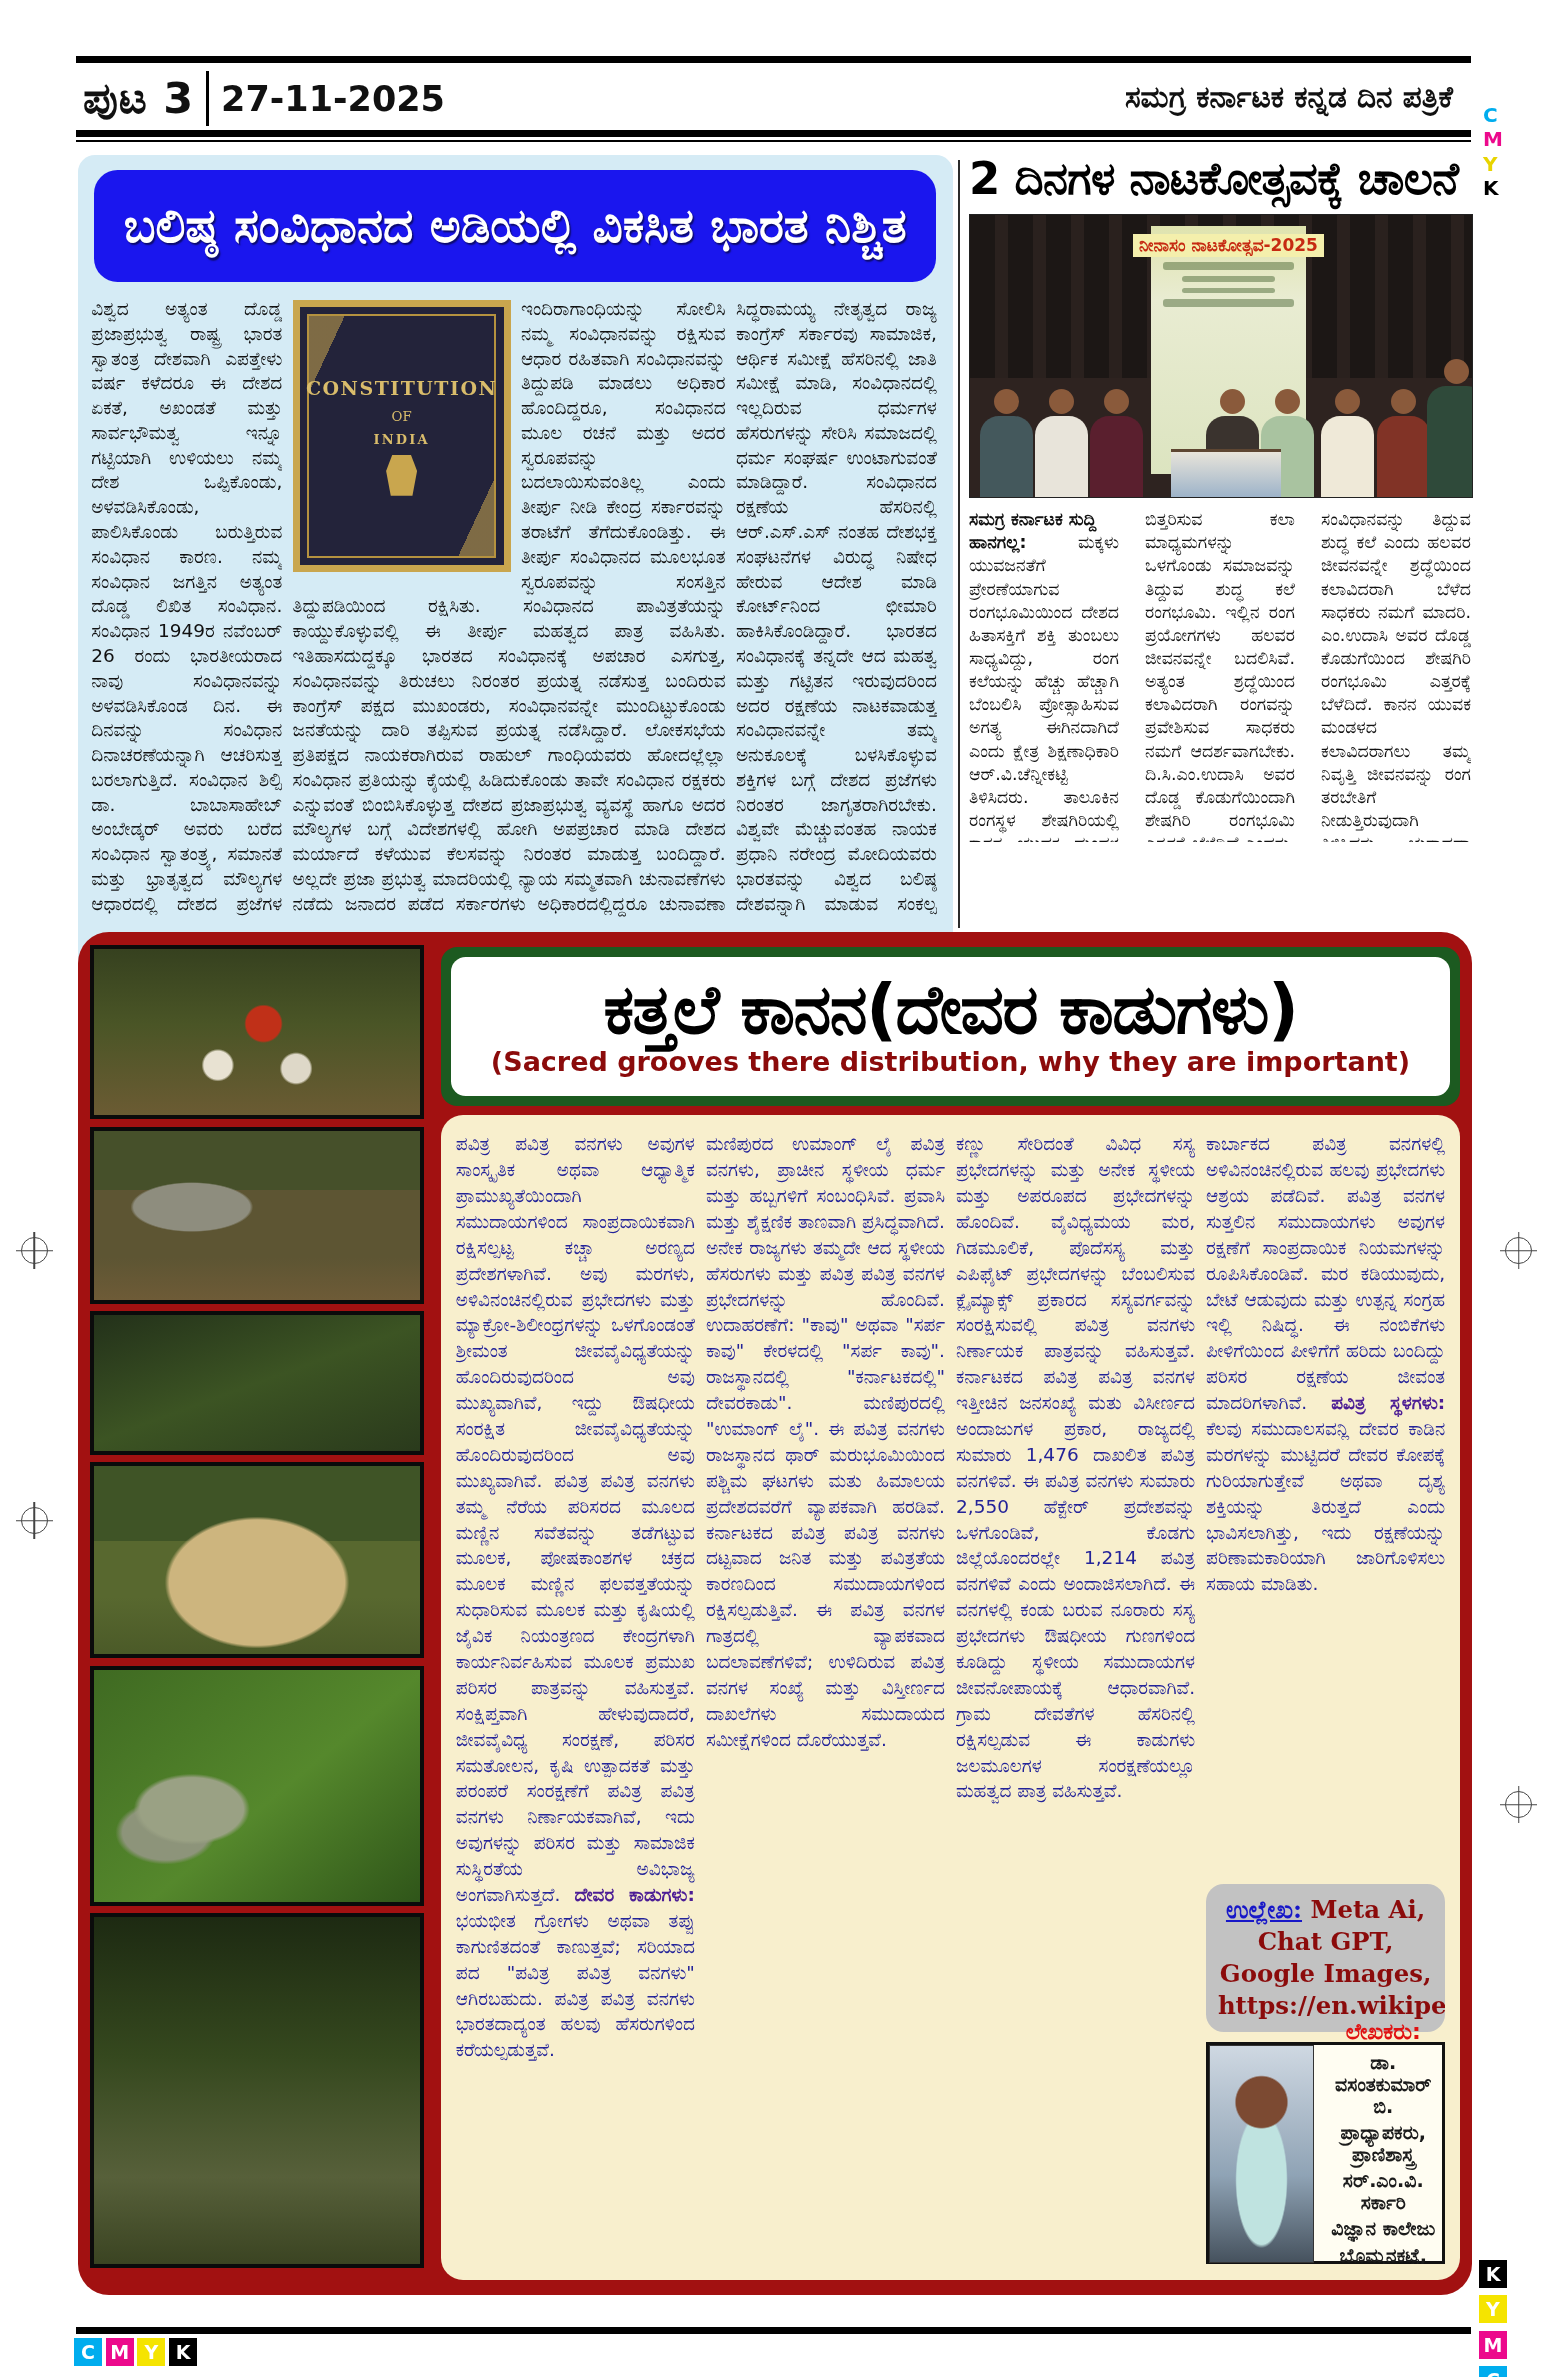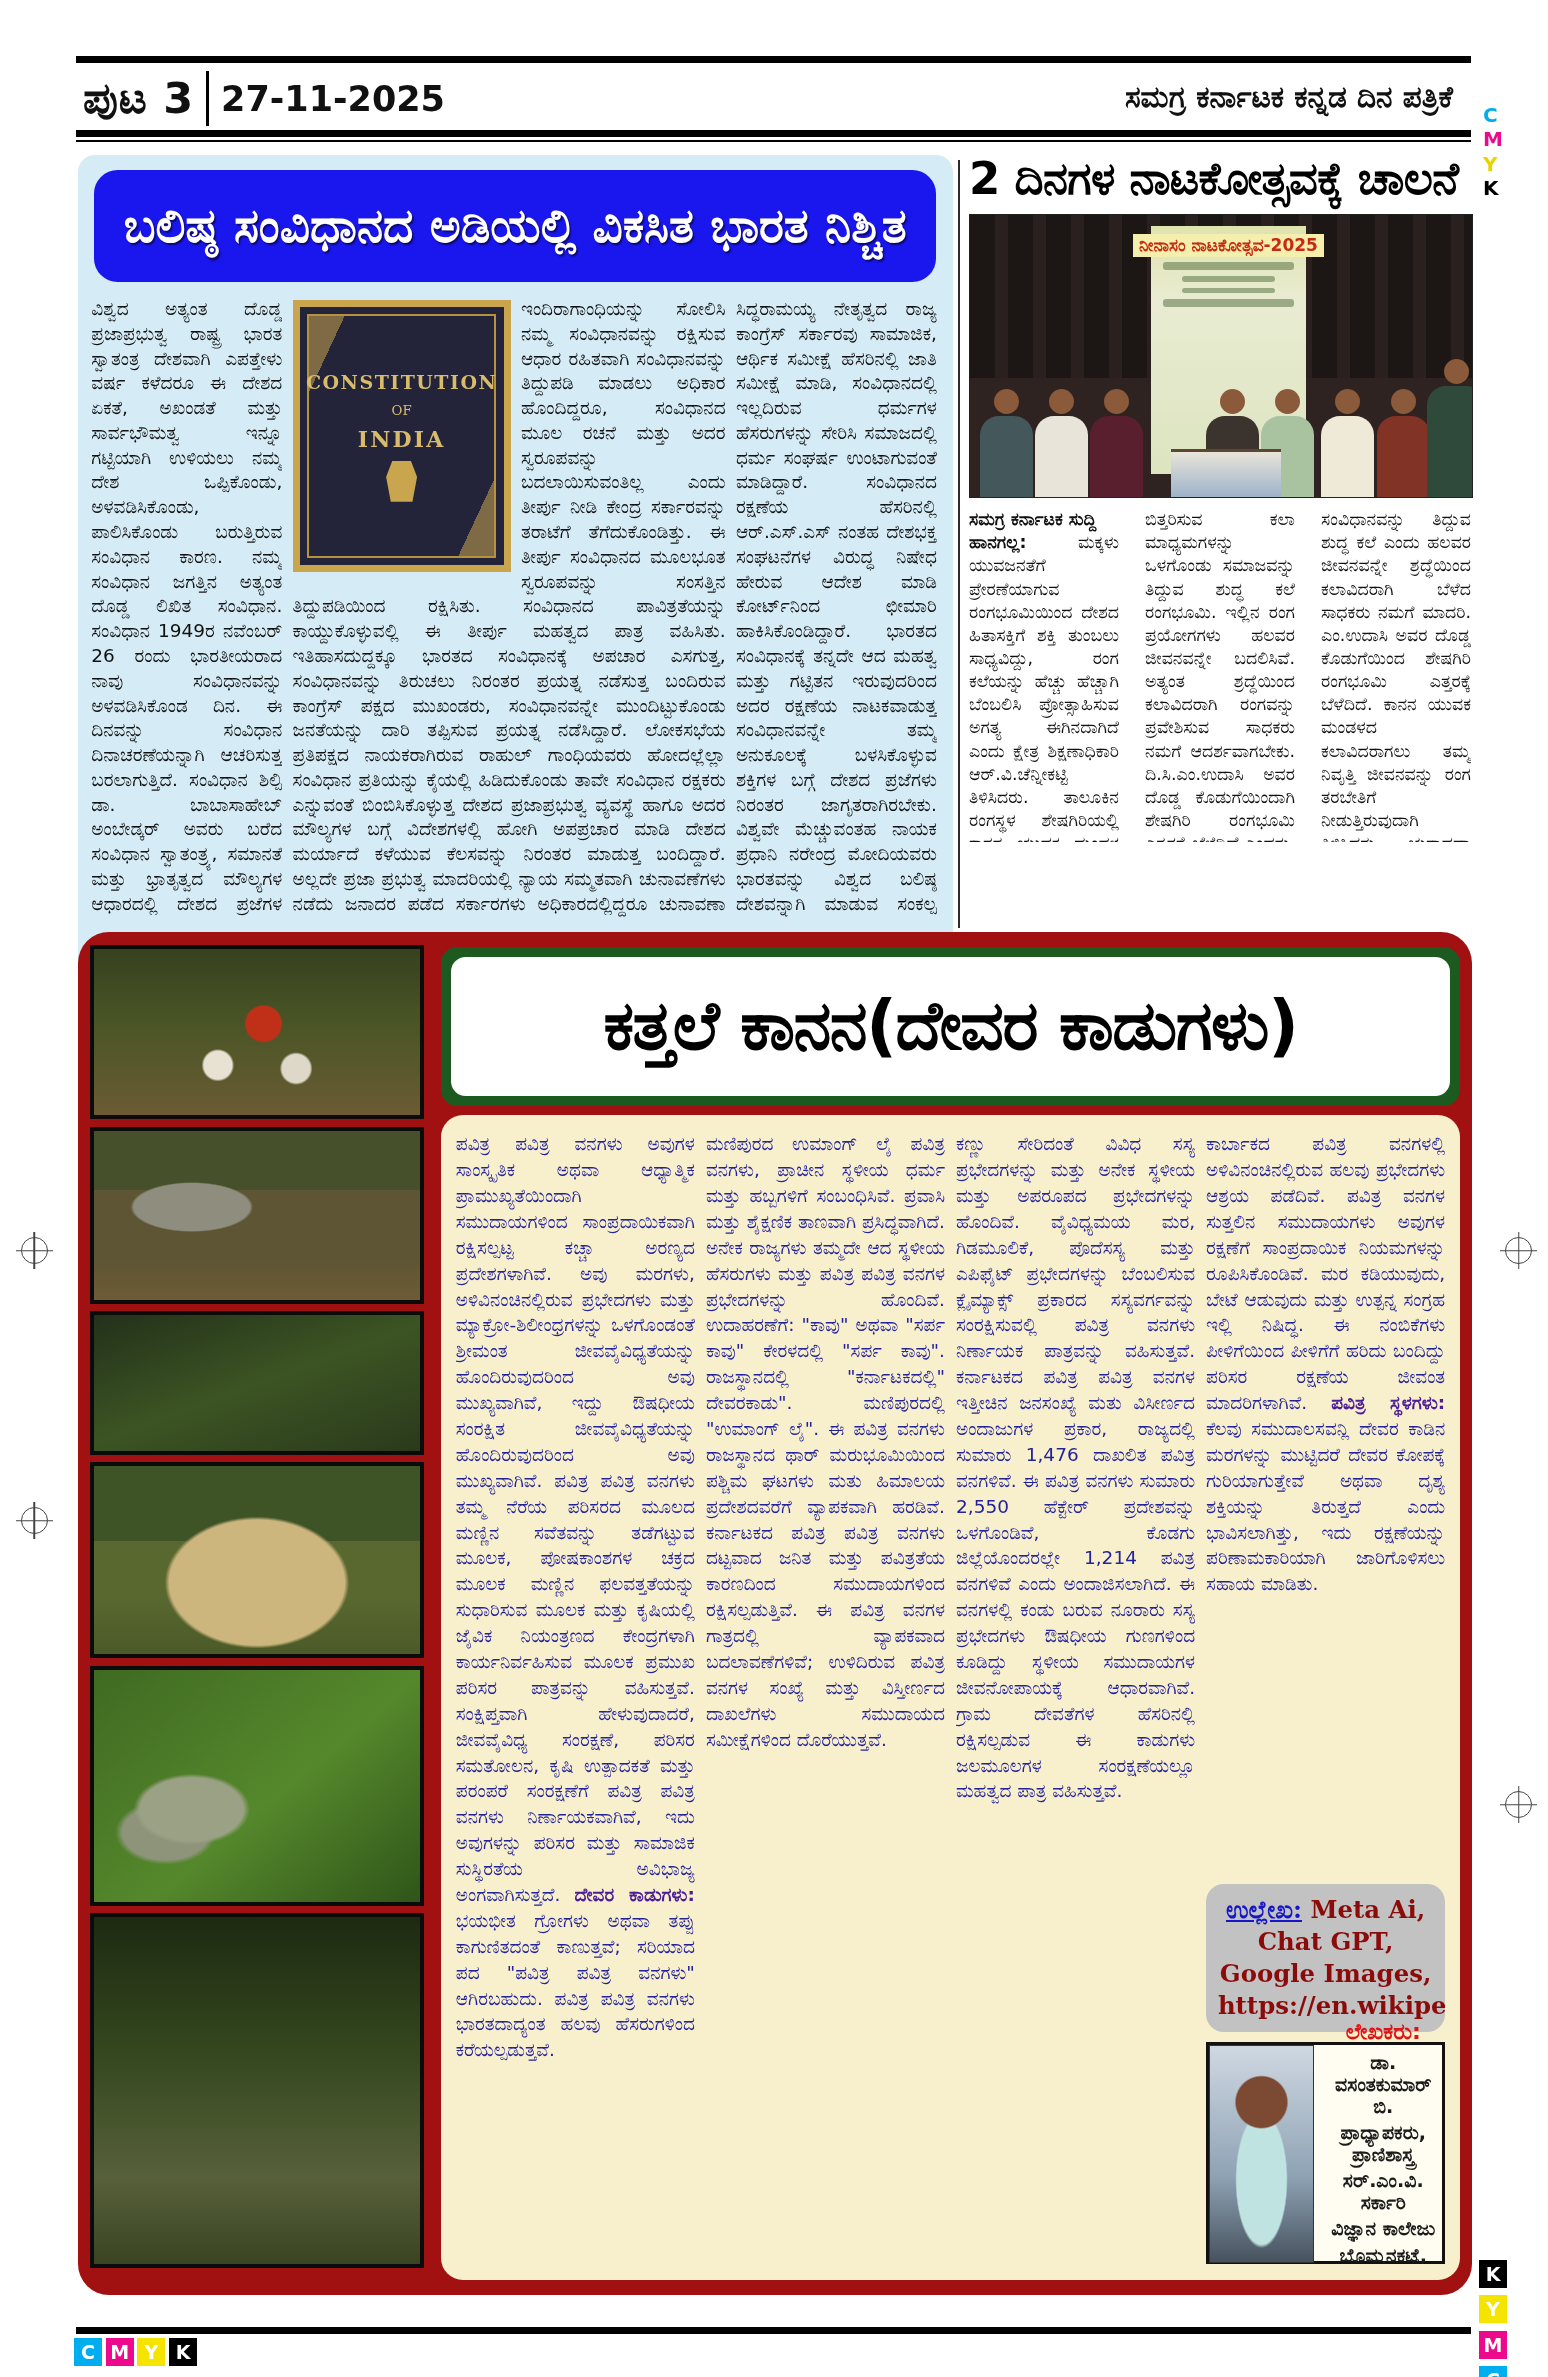--- a/index.html
+++ b/index.html
@@ -37,21 +37,21 @@
   .art1-c3{width:201px;display:flex;flex-direction:column;}
   .book{float:left;width:218px;height:272px;margin:3px 10.3px 5.9px 0;background:#23233a;
         border:7.4px solid #c9a64e;box-sizing:border-box;position:relative;}
   .book-inner{position:absolute;inset:7.4px;border:2.2px solid #b5923f;display:flex;flex-direction:column;
               align-items:center;justify-content:center;gap:5.9px;color:#d9bc6b;
               font-family:"DejaVu Serif","Liberation Serif",serif;text-align:center;
               background:
                 linear-gradient(115deg, rgba(201,166,78,.55) 0 12%, transparent 12% 88%, rgba(201,166,78,.55) 88%);}
   .book-l1{font-size:19px;letter-spacing:1.5px;font-weight:bold;}
   .book-l2{font-size:13.3px;}
-  .book-l3{font-size:22px;letter-spacing:2.2px;font-weight:bold;}
+  .book-l3{font-size:13px;letter-spacing:2.2px;font-weight:bold;}
   .emblem{width:31px;height:41px;background:#c9a64e;border-radius:5.9px 5.9px 3px 3px;
           clip-path:polygon(20% 0,80% 0,100% 40%,85% 100%,15% 100%,0 40%);}
 
   .vert-div{position:absolute;left:958px;top:160px;width:2.2px;height:768px;background:#2b2b2b;}
 
   
   .art2{position:absolute;left:969px;top:155px;width:502px;height:774px;}
   .art2-headline{font-size:45px;font-weight:bold;line-height:1.08;color:#000;letter-spacing:-0.7px;}
   .stage-photo{position:relative;margin-top:10.3px;width:502px;height:282px;overflow:hidden;border:1.5px solid #222;
                background:linear-gradient(180deg,#171312 0 55%,#2e2320 55% 100%);}
@@ -229,20 +229,21 @@
       <div class="grove-photo g2"></div>
       <div class="grove-photo g3"></div>
       <div class="grove-photo g4"></div>
       <div class="grove-photo g5"></div>
       <div class="grove-photo g6"></div>
     </div>
 
     <div class="green-banner">
       <div class="green-banner-inner">
         <div class="feature-title">ಕತ್ತಲೆ ಕಾನನ(ದೇವರ ಕಾಡುಗಳು)</div>
+        <div class="feature-subtitle">(Sacred grooves there distribution, why they are important)</div>
       </div>
     </div>
 
     <div class="cream-panel">
       <div class="cream-cols">
         <div class="fcol">
           <span>ಪವಿತ್ರ ಪವಿತ್ರ ವನಗಳು ಅವುಗಳ ಸಾಂಸ್ಕೃತಿಕ ಅಥವಾ ಆಧ್ಯಾತ್ಮಿಕ ಪ್ರಾಮುಖ್ಯತೆಯಿಂದಾಗಿ ಸಮುದಾಯಗಳಿಂದ ಸಾಂಪ್ರದಾಯಿಕವಾಗಿ ರಕ್ಷಿಸಲ್ಪಟ್ಟ ಕಚ್ಚಾ ಅರಣ್ಯದ ಪ್ರದೇಶಗಳಾಗಿವೆ. ಅವು ಮರಗಳು, ಅಳಿವಿನಂಚಿನಲ್ಲಿರುವ ಪ್ರಭೇದಗಳು ಮತ್ತು ಮ್ಯಾಕ್ರೋ-ಶಿಲೀಂಧ್ರಗಳನ್ನು ಒಳಗೊಂಡಂತೆ ಶ್ರೀಮಂತ ಜೀವವೈವಿಧ್ಯತೆಯನ್ನು ಹೊಂದಿರುವುದರಿಂದ ಅವು ಮುಖ್ಯವಾಗಿವೆ, ಇದ್ದು ಔಷಧೀಯ ಸಂರಕ್ಷಿತ ಜೀವವೈವಿಧ್ಯತೆಯನ್ನು ಹೊಂದಿರುವುದರಿಂದ ಅವು ಮುಖ್ಯವಾಗಿವೆ. ಪವಿತ್ರ ಪವಿತ್ರ ವನಗಳು ತಮ್ಮ ನೆರೆಯ ಪರಿಸರದ ಮೂಲದ ಮಣ್ಣಿನ ಸವೆತವನ್ನು ತಡೆಗಟ್ಟುವ ಮೂಲಕ, ಪೋಷಕಾಂಶಗಳ ಚಕ್ರದ ಮೂಲಕ ಮಣ್ಣಿನ ಫಲವತ್ತತೆಯನ್ನು ಸುಧಾರಿಸುವ ಮೂಲಕ ಮತ್ತು ಕೃಷಿಯಲ್ಲಿ ಜೈವಿಕ ನಿಯಂತ್ರಣದ ಕೇಂದ್ರಗಳಾಗಿ ಕಾರ್ಯನಿರ್ವಹಿಸುವ ಮೂಲಕ ಪ್ರಮುಖ ಪರಿಸರ ಪಾತ್ರವನ್ನು ವಹಿಸುತ್ತವೆ. ಸಂಕ್ಷಿಪ್ತವಾಗಿ ಹೇಳುವುದಾದರೆ, ಜೀವವೈವಿಧ್ಯ ಸಂರಕ್ಷಣೆ, ಪರಿಸರ ಸಮತೋಲನ, ಕೃಷಿ ಉತ್ಪಾದಕತೆ ಮತ್ತು ಪರಂಪರೆ ಸಂರಕ್ಷಣೆಗೆ ಪವಿತ್ರ ಪವಿತ್ರ ವನಗಳು ನಿರ್ಣಾಯಕವಾಗಿವೆ, ಇದು ಅವುಗಳನ್ನು ಪರಿಸರ ಮತ್ತು ಸಾಮಾಜಿಕ ಸುಸ್ಥಿರತೆಯ ಅವಿಭಾಜ್ಯ ಅಂಗವಾಗಿಸುತ್ತದೆ.</span>
           <b>ದೇವರ ಕಾಡುಗಳು:</b>
           <span> ಭಯಭೀತ ಗ್ರೋಗಳು ಅಥವಾ ತಪ್ಪು ಕಾಗುಣಿತದಂತೆ ಕಾಣುತ್ತವೆ; ಸರಿಯಾದ ಪದ "ಪವಿತ್ರ ಪವಿತ್ರ ವನಗಳು" ಆಗಿರಬಹುದು. ಪವಿತ್ರ ಪವಿತ್ರ ವನಗಳು ಭಾರತದಾದ್ಯಂತ ಹಲವು ಹೆಸರುಗಳಿಂದ ಕರೆಯಲ್ಪಡುತ್ತವೆ.</span>
         </div>

